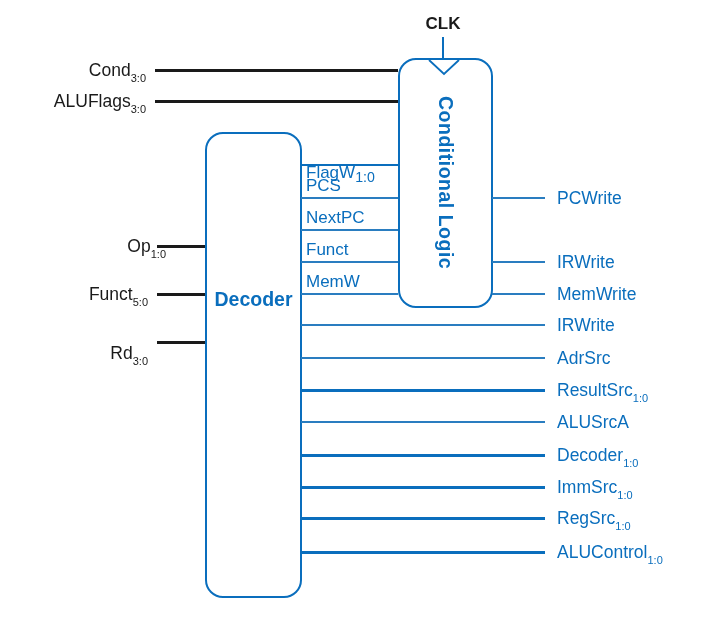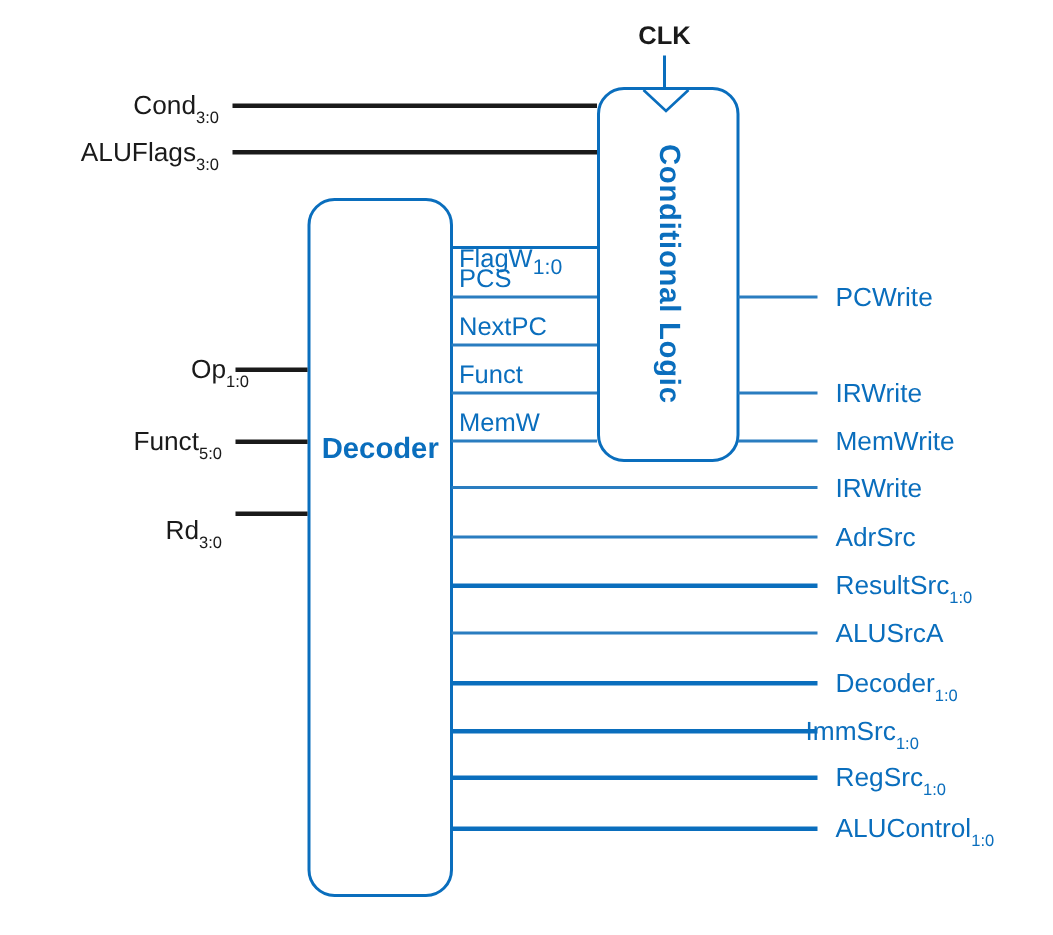--- a/index.html
+++ b/index.html
@@ -110,21 +110,21 @@
   <div class="hline bus" style="left:301px;top:388.5px;width:244px;"></div>
   <span class="lbl" style="left:557px;top:379px;"><span>ResultSrc</span><sub>1:0</sub></span>
 
   <div class="hline thin" style="left:301px;top:421px;width:244px;"></div>
   <span class="lbl" style="left:557px;top:411px;"><span>ALUSrcA</span><sub></sub></span>
 
   <div class="hline bus" style="left:301px;top:453.5px;width:244px;"></div>
   <span class="lbl" style="left:557px;top:444px;"><span>Decoder</span><sub>1:0</sub></span>
 
   <div class="hline bus" style="left:301px;top:485.5px;width:244px;"></div>
-  <span class="lbl" style="left:537px;top:476px;"><span>ImmSrc</span><sub>1:0</sub></span>
+  <span class="lbl" style="left:557px;top:476px;"><span>ImmSrc</span><sub>1:0</sub></span>
 
   <div class="hline bus" style="left:301px;top:516.5px;width:244px;"></div>
   <span class="lbl" style="left:557px;top:507px;"><span>RegSrc</span><sub>1:0</sub></span>
 
   <div class="hline bus" style="left:301px;top:550.5px;width:244px;"></div>
   <span class="lbl" style="left:557px;top:541px;text-align:center;"><span>ALUControl</span><sub>1:0</sub></span>
 
 
 </div>
 

